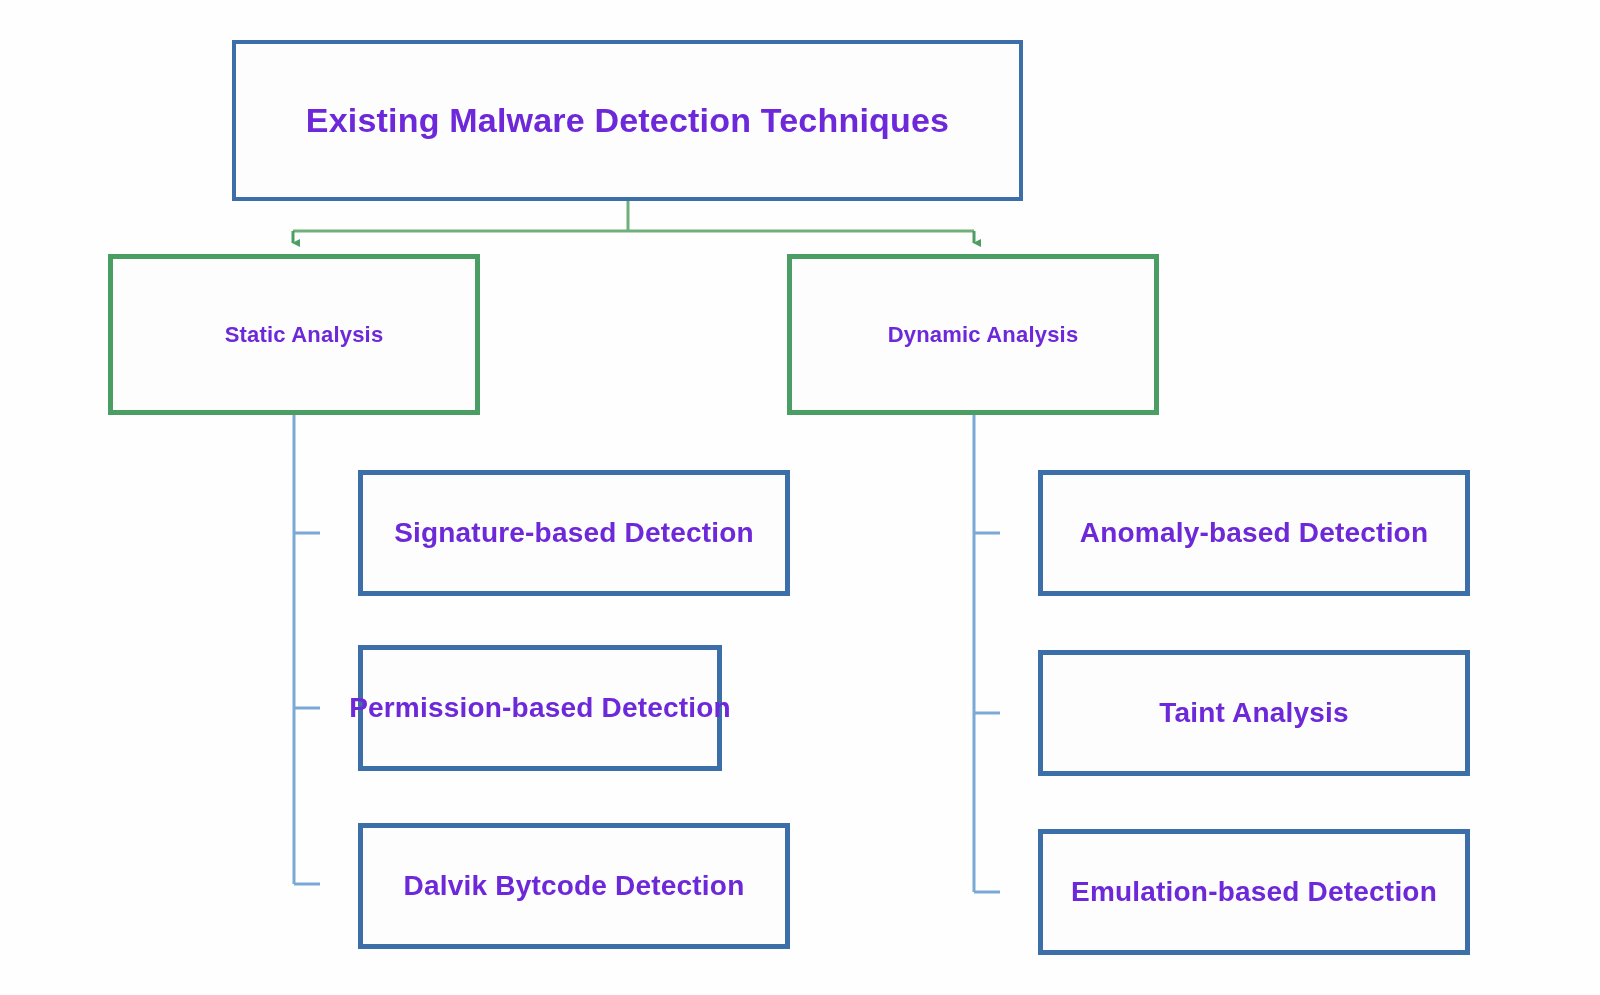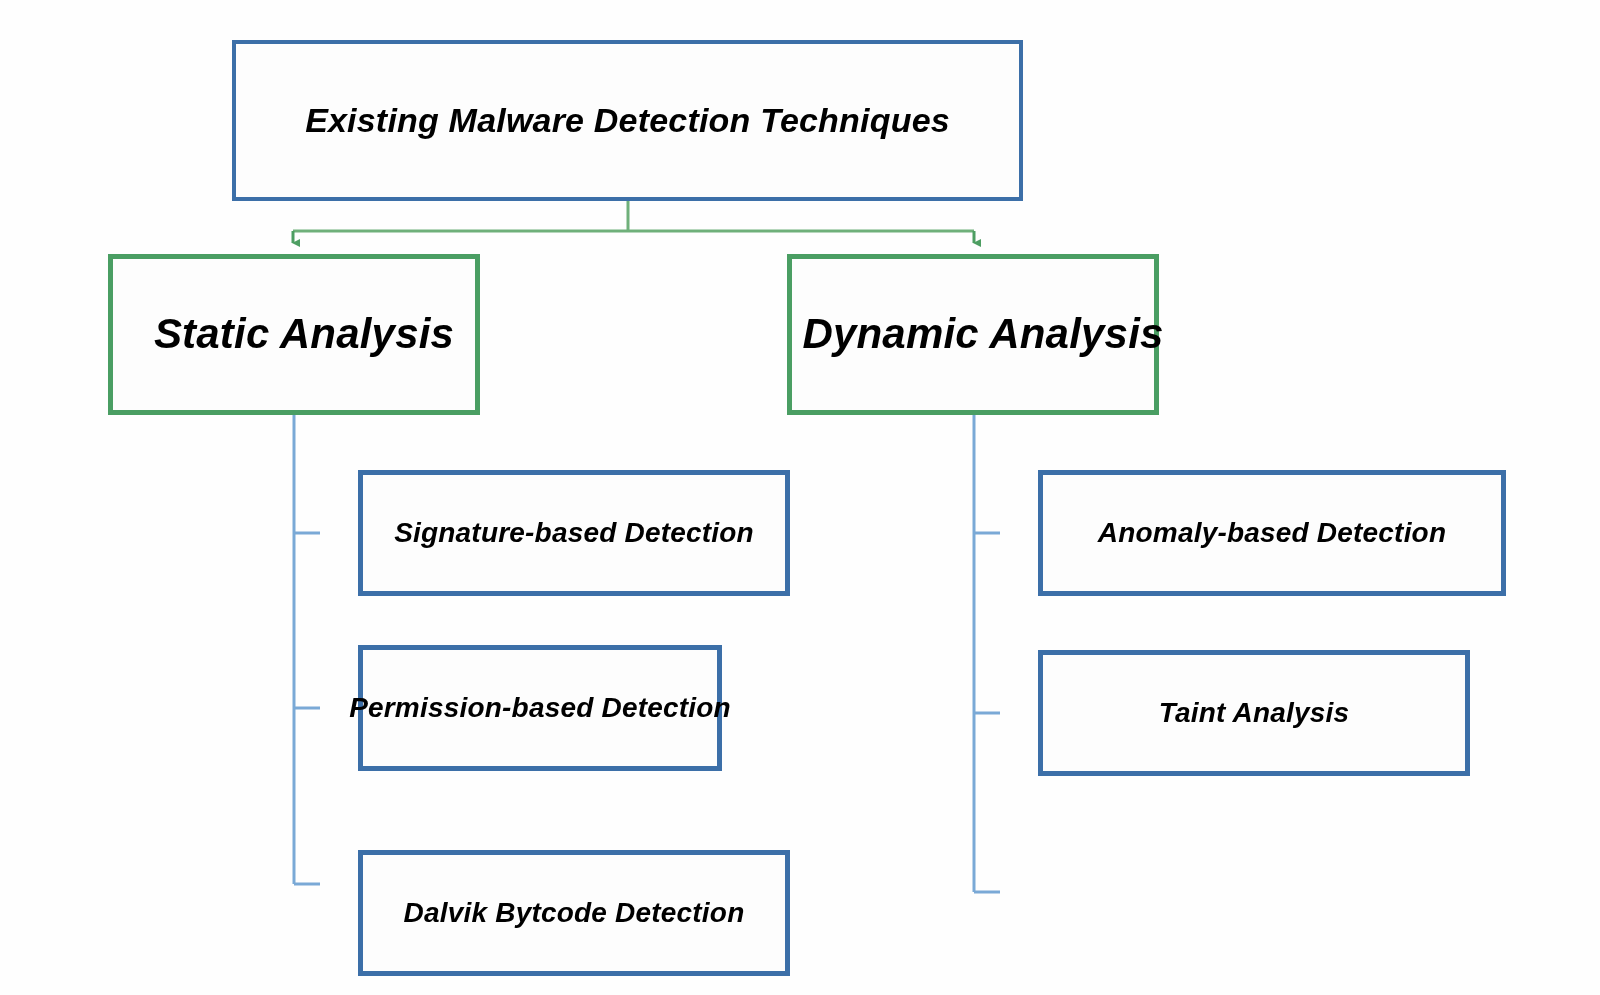--- a/index.html
+++ b/index.html
@@ -32,37 +32,36 @@
     position: absolute;
     box-sizing: border-box;
     display: flex;
     align-items: center;
     justify-content: center;
     background: #fdfdfd;
     text-align: center;
   }
   .node .node-label {
     font-weight: bold;
-    color: #000000;
+    color: #6d28d9;
     letter-spacing: 0.2px;
     line-height: 1.15;
     white-space: nowrap;
-    font-style: italic;
   }
   .node-root {
     border: 4px solid #3c6fa8;
   }
   .node-root .node-label {
     font-size: 34px;
   }
   .node-branch {
     border: 5px solid #4a9e63;
   }
   .node-branch .node-label {
-    font-size: 42px;
+    font-size: 22px;
     margin-left: 20px;
   }
   .node-leaf {
     border: 5px solid #3c6fa8;
     margin-left: 38px;
   }
   .node-leaf .node-label {
     font-size: 28px;
   }
 </style>
@@ -116,26 +115,29 @@
   </div>
 
   <div class="node node-leaf" style="left:320px; top:470px; width:432px; height:126px;">
     <span class="node-label">Signature-based Detection</span>
   </div>
 
   <div class="node node-leaf" style="left:320px; top:645px; width:364px; height:126px;">
     <span class="node-label">Permission-based Detection</span>
   </div>
 
-  <div class="node node-leaf" style="left:320px; top:850px; width:432px; height:126px;">
+  <div class="node node-leaf" style="left:320px; top:823px; width:432px; height:126px;">
     <span class="node-label">Dalvik Bytcode Detection</span>
   </div>
 
-  <div class="node node-leaf" style="left:1000px; top:470px; width:468px; height:126px;">
+  <div class="node node-leaf" style="left:1000px; top:470px; width:432px; height:126px;">
     <span class="node-label">Anomaly-based Detection</span>
   </div>
 
   <div class="node node-leaf" style="left:1000px; top:650px; width:432px; height:126px;">
     <span class="node-label">Taint Analysis</span>
   </div>
 
+  <div class="node node-leaf" style="left:1000px; top:829px; width:432px; height:126px;">
+    <span class="node-label">Emulation-based Detection</span>
+  </div>
 
 </div>
 
 </body></html>

